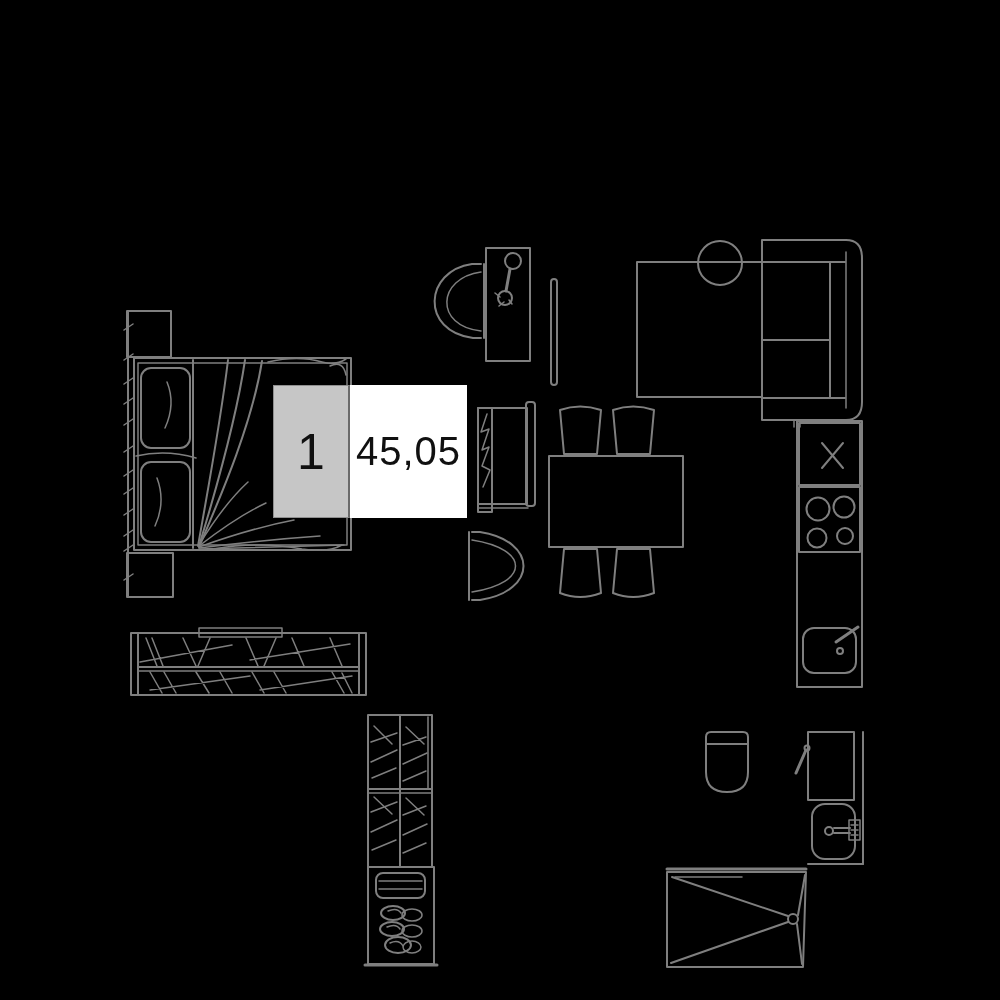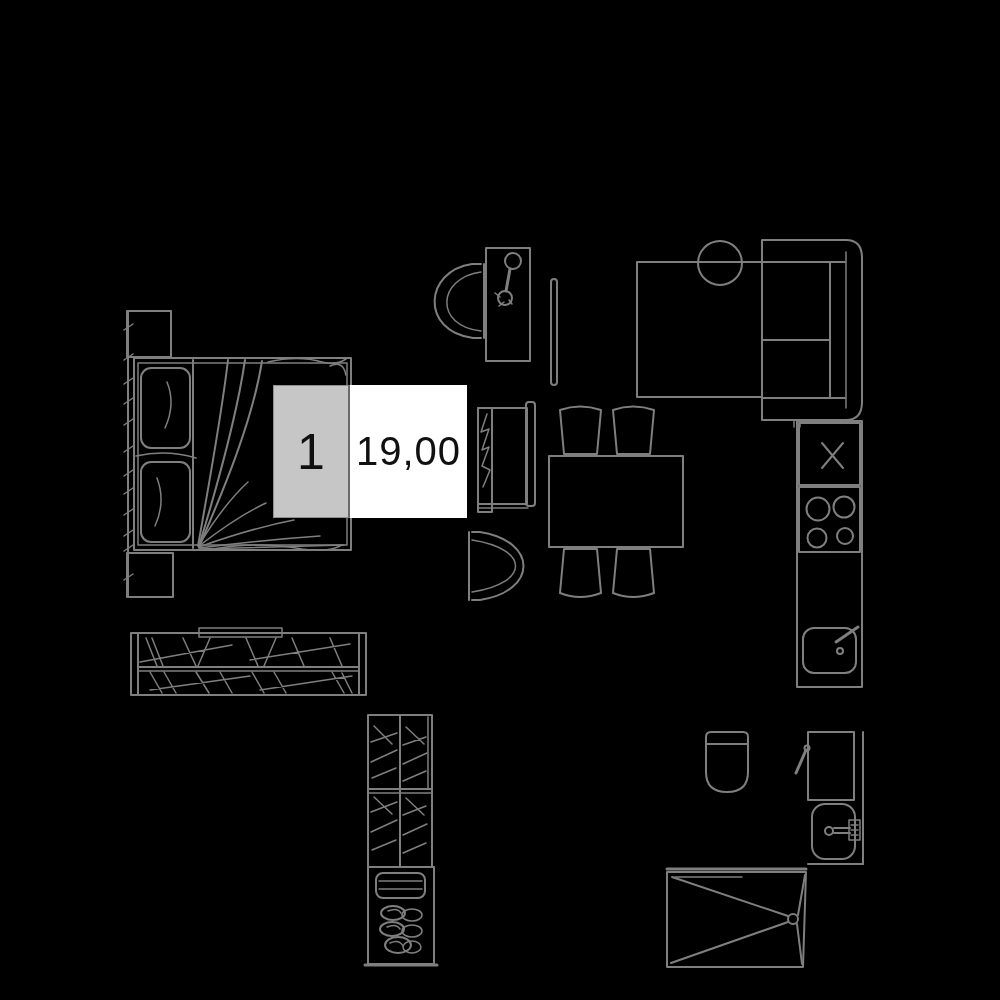--- a/index.html
+++ b/index.html
@@ -222,16 +222,16 @@
     <circle cx="793" cy="919" r="5"></circle>
     <line x1="672" y1="877" x2="788" y2="916"></line>
     <line x1="671" y1="963" x2="788" y2="922"></line>
     <line x1="798" y1="915" x2="805" y2="875"></line>
     <line x1="797" y1="924" x2="802" y2="964"></line>
   </g>
 </svg>
 
   <div class="unit-badge">
     <div class="badge-cell badge-number">1</div>
-    <div class="badge-cell badge-area">19,00</div>
+    <div class="badge-cell badge-area">45,05</div>
   </div>
 
 </div>
 
 </body></html>

